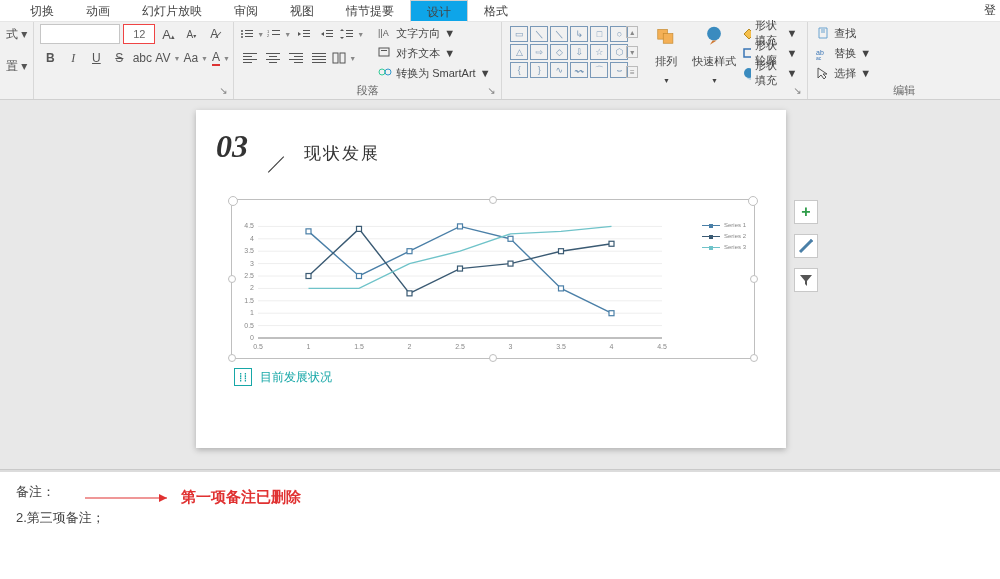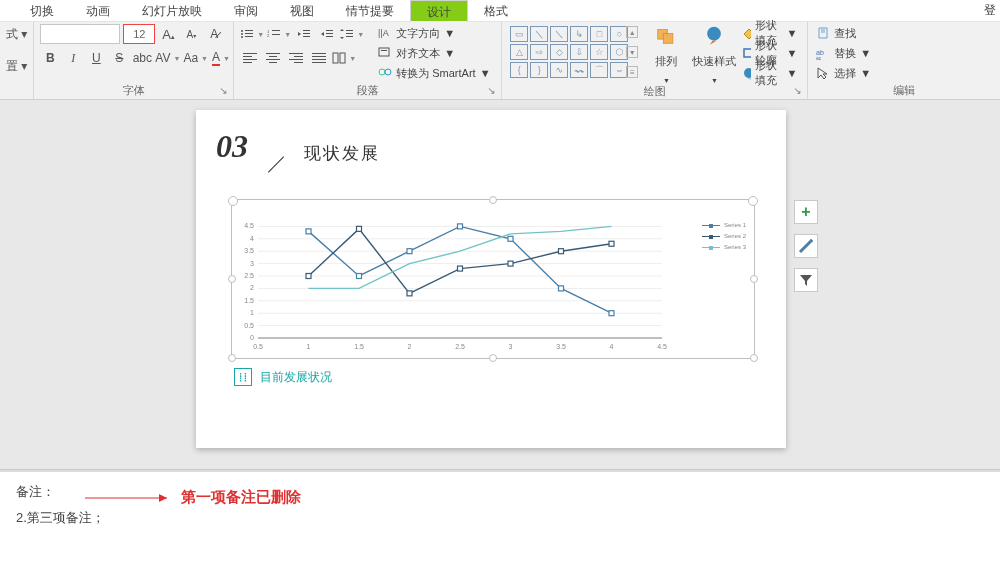--- a/index.html
+++ b/index.html
@@ -24,21 +24,21 @@
   background: #fff;
 }
 .tab-strip .tab {
   padding: 0 16px;
   height: 22px;
   line-height: 22px;
   color: #444;
   cursor: pointer;
 }
 .tab-strip .tab.active {
-  background: #84cc16;
+  background: #0ea5e9;
   border: 1px solid #d0d0d0;
   border-bottom: 1px solid #f1f1f1;
 }
 .tab-strip .login {
   margin-left: auto;
   padding-right: 4px;
   color: #444;
 }
 
 
@@ -298,21 +298,20 @@
               <span>Aa</span>
               <span class="dd">▼</span>
             </span>
           <span class="icon-btn">
               <span style="border-bottom:2px solid #d33">A</span>
               <span class="dd">▼</span>
             </span>
         </div>
       </div>
     </div>
-    <div class="group-label">字体</div>
     <span class="launcher">↘</span>
   </div>
 
   <div class="ribbon-group" style="width:268px">
     <div class="group-body">
       <div class="col" style="gap:4px;">
         <div class="row">
           <span class="icon-btn">
               <svg width="14" height="10">
                 <circle cx="2" cy="2" r="1" fill="#555"></circle>
@@ -494,21 +493,20 @@
         <div class="item">
             <svg>
               <circle cx="7" cy="7" r="5" fill="#3a8bbf"></circle>
               <circle cx="9" cy="9" r="5" fill="#3a8bbf" opacity="0.3"></circle>
             </svg>
             <span>形状填充</span>
             <span class="dd">▼</span>
           </div>
       </div>
     </div>
-    <div class="group-label">绘图</div>
     <span class="launcher">↘</span>
   </div>
 
   <div class="ribbon-group" style="flex:1;border-right:none">
     <div class="group-body">
       <div class="side-list">
         <div class="item">
             <svg>
               <path d="M3 2 L11 2 L11 12 L3 12 Z M5 4 L9 4 M5 6 L9 6" stroke="#6aa3d0" fill="none"></path>
             </svg>

